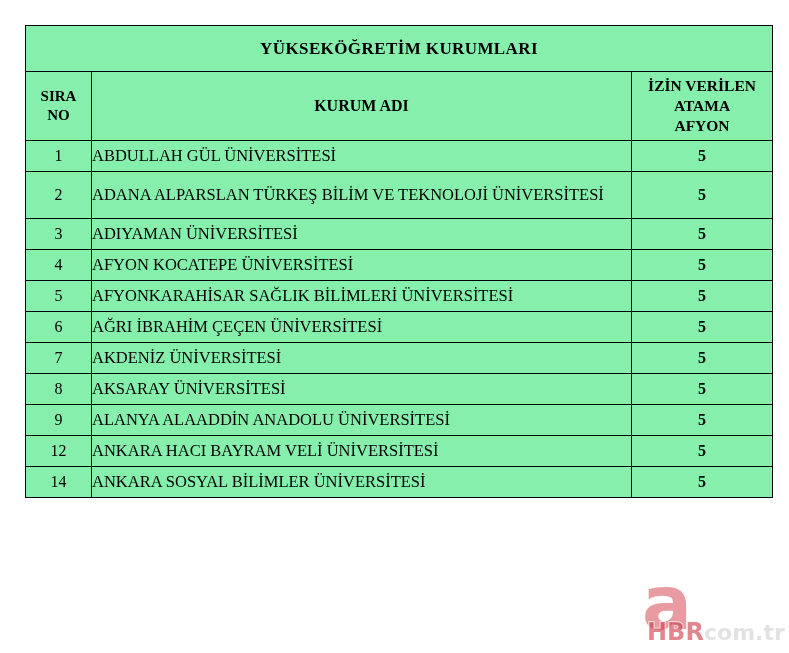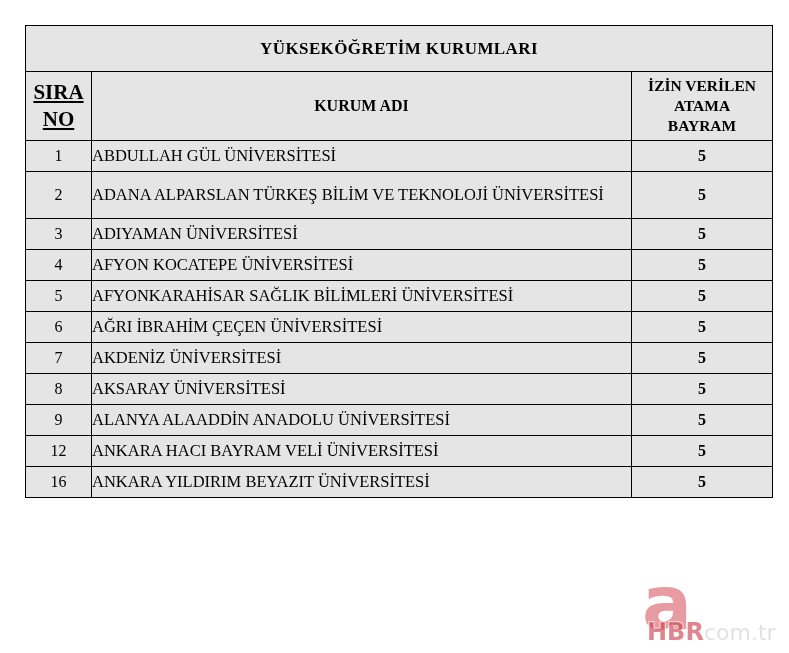--- a/index.html
+++ b/index.html
@@ -22,21 +22,21 @@
     background: #ffffff;
     overflow: hidden;
   }
   table.doc-table {
     position: absolute;
     left: 25px;
     top: 25px;
     width: 747px;
     border-collapse: collapse;
     table-layout: fixed;
-    background: #e5e5e5;
+    background: #86efac;
   }
   table.doc-table td,
   table.doc-table th {
     border: 1px solid #000000;
     padding: 0;
     background: transparent;
   }
   .col-no    { width: 66px; }
   .col-name  { width: 540px; }
   .col-count { width: 141px; }
@@ -52,21 +52,21 @@
   }
   .hdr-cell {
     height: 68px;
     text-align: center;
     vertical-align: middle;
     font-weight: bold;
     font-size: 16px;
     line-height: 1.28;
     color: #000;
   }
-  .hdr-cell.no-hdr { font-size: 21px; text-decoration: underline; }
+  .hdr-cell.no-hdr { font-size: 15px; }
   .hdr-cell.count-hdr { font-size: 15.5px; }
 
   .cell-no {
     height: 30px;
     text-align: center;
     vertical-align: middle;
     font-size: 16px;
     color: #000;
   }
   .cell-name {
@@ -124,21 +124,21 @@
     color: rgba(206, 60, 72, 0.62);
     -webkit-text-stroke: 1.5px rgba(255,255,255,0.8);
     paint-order: stroke fill;
   }
   #watermark .wm-com {
     position: absolute;
     left: 64px;
     top: 50px;
     font-family: "DejaVu Sans", sans-serif;
     font-size: 22px;
-    font-weight: normal;
+    font-weight: bold;
     color: rgba(160, 160, 160, 0.30);
   }
 </style>
 </head>
 <body>
 
 <div id="page">
 
   <table class="doc-table">
     <colgroup>
@@ -154,21 +154,21 @@
 
       <tr>
         <td class="hdr-cell no-hdr">
           <span>SIRA</span><br>
           <span>NO</span>
         </td>
         <td class="hdr-cell">KURUM ADI</td>
         <td class="hdr-cell count-hdr">
           <span>İZİN VERİLEN</span><br>
           <span>ATAMA</span><br>
-          <span>BAYRAM</span>
+          <span>AFYON</span>
         </td>
       </tr>
 
     <tr>
           <td class="cell-no">1</td>
           <td class="cell-name">ABDULLAH GÜL ÜNİVERSİTESİ</td>
           <td class="cell-count">5</td>
         </tr>
         <tr class="tall">
           <td class="cell-no">2</td>
@@ -209,22 +209,22 @@
           <td class="cell-no">9</td>
           <td class="cell-name">ALANYA ALAADDİN ANADOLU ÜNİVERSİTESİ</td>
           <td class="cell-count">5</td>
         </tr>
         <tr>
           <td class="cell-no">12</td>
           <td class="cell-name">ANKARA HACI BAYRAM VELİ ÜNİVERSİTESİ</td>
           <td class="cell-count">5</td>
         </tr>
         <tr>
-          <td class="cell-no">16</td>
-          <td class="cell-name">ANKARA YILDIRIM BEYAZIT ÜNİVERSİTESİ</td>
+          <td class="cell-no">14</td>
+          <td class="cell-name">ANKARA SOSYAL BİLİMLER ÜNİVERSİTESİ</td>
           <td class="cell-count">5</td>
         </tr>
       </tbody>
   </table>
 
   <div id="watermark">
     <span class="wm-a">a</span>
     <span class="wm-hbr">HBR</span>
     <span class="wm-com">com.tr</span>
   </div>

